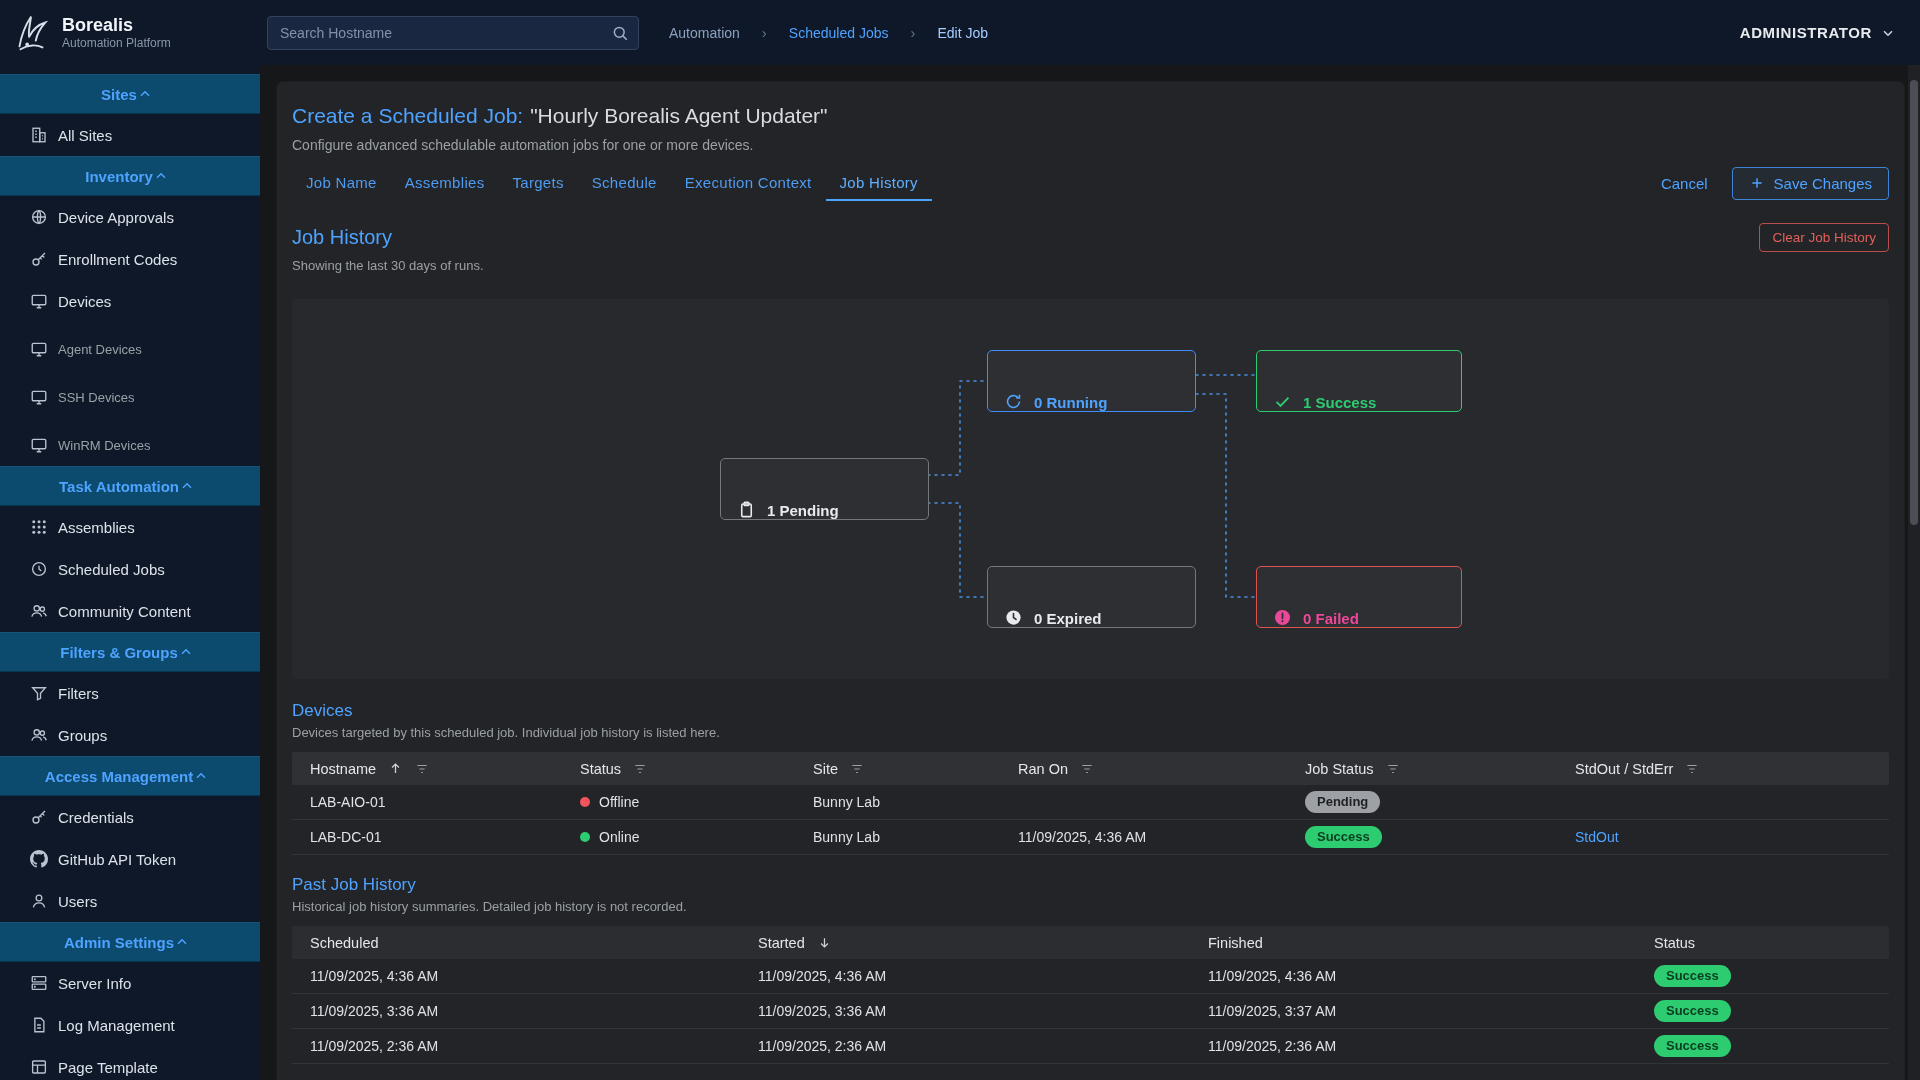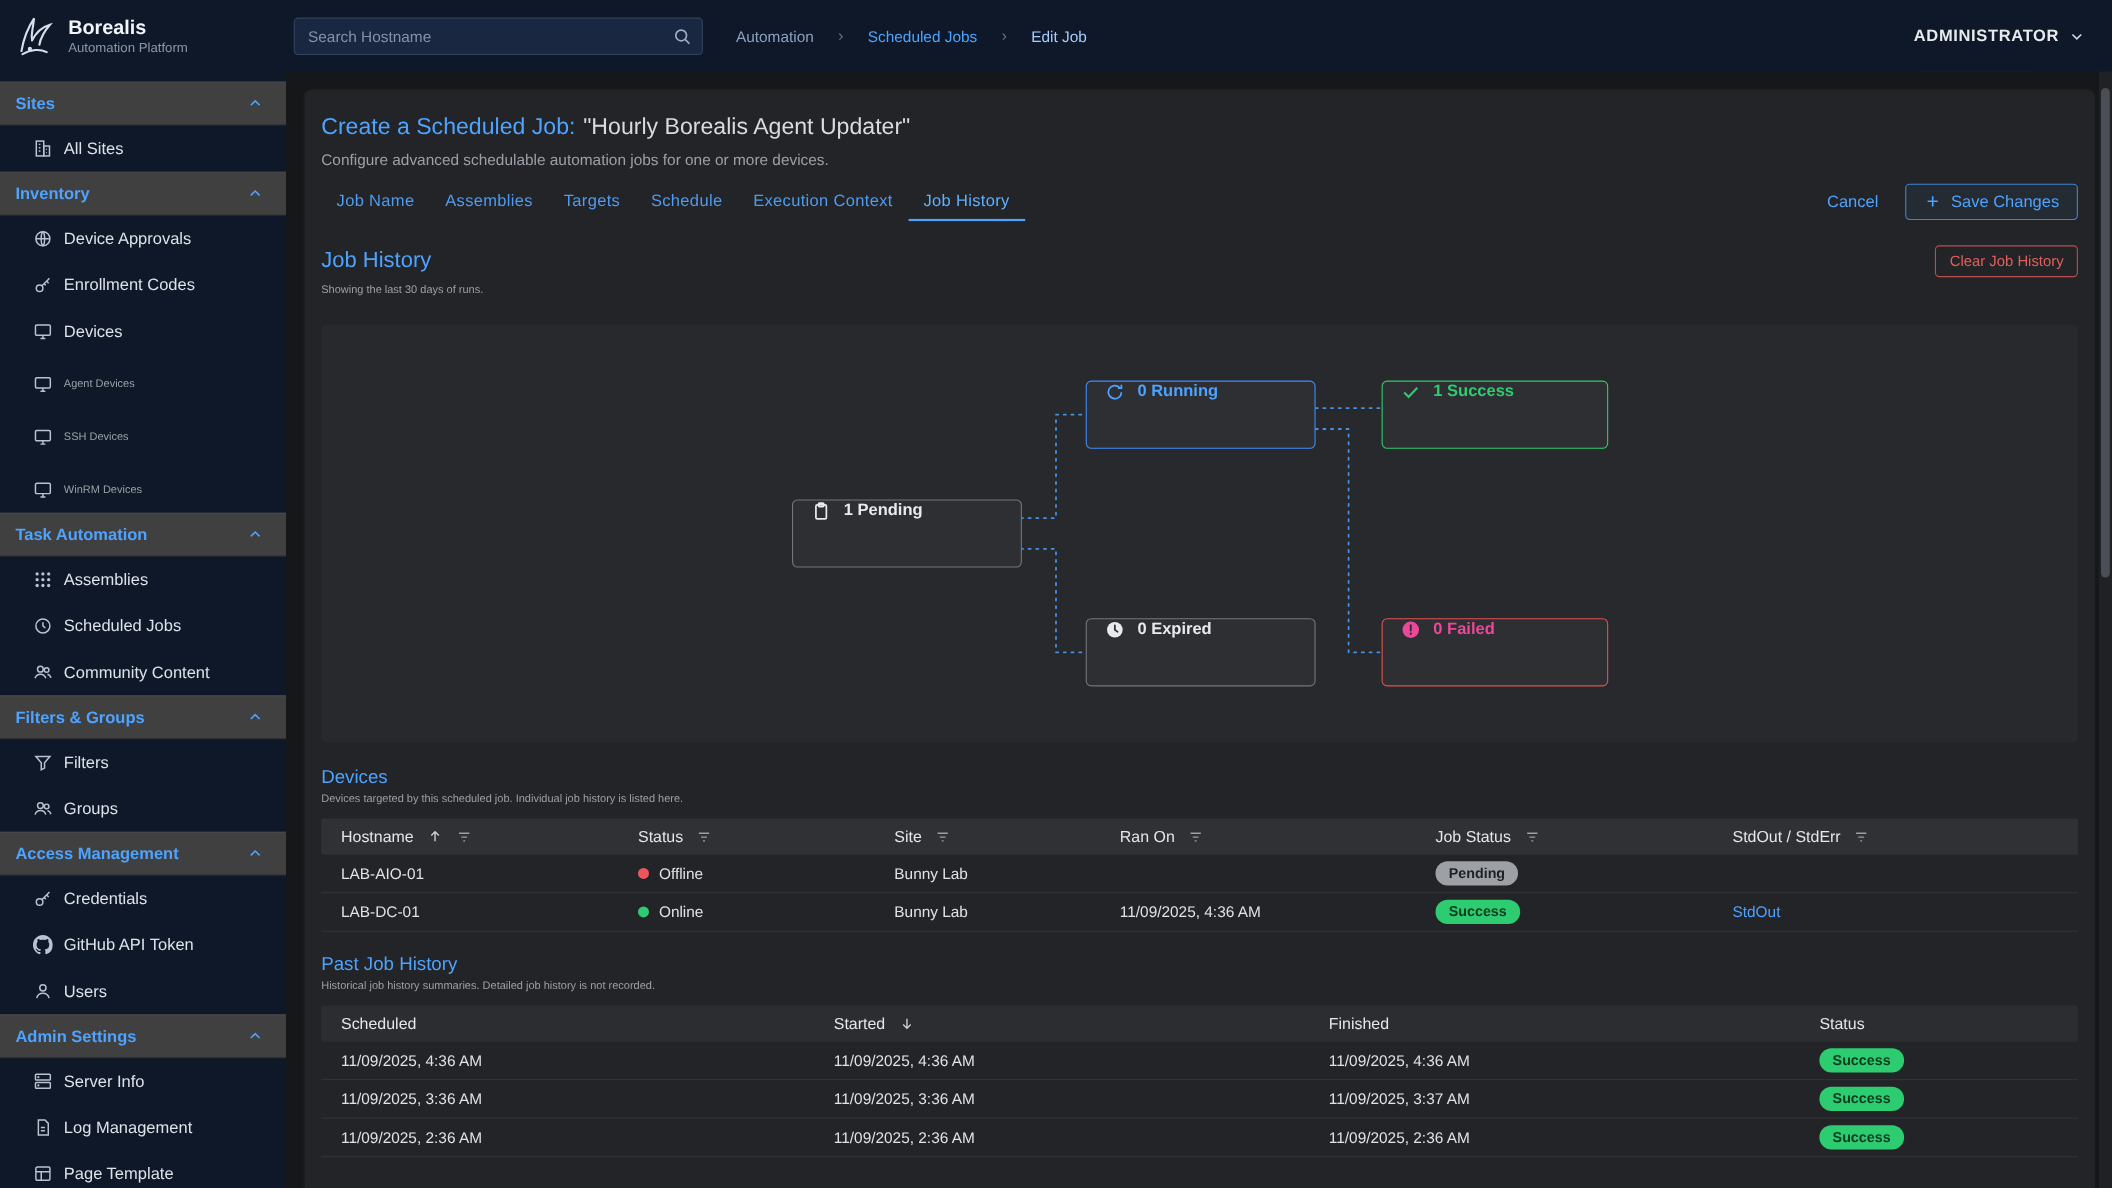--- a/index.html
+++ b/index.html
@@ -22,22 +22,22 @@
   .bc-sep{color:#64748c;font-size:15px}
   .bc-2{color:#4ea3ff;cursor:pointer}
   .bc-3{color:#a7ccff}
   .user-menu{margin-left:auto;margin-right:24px;display:flex;align-items:center;gap:8px;cursor:pointer}
   .user-menu span{color:#e8eaed;font-size:15px;font-weight:bold;letter-spacing:.6px}
   .user-menu svg{color:#cfd6e4}
 
   
   .sidebar{position:fixed;top:65px;left:0;width:260px;height:1015px;background:#0e1828;
     padding-top:9px;overflow:hidden}
-  .nav-section{height:40px;display:flex;align-items:center;justify-content:space-between;
-    padding:0 20px 0 14px;background:#404040;border-top:1px solid rgba(255,255,255,.05);
+  .nav-section{height:40px;display:flex;align-items:center;justify-content:center;
+    padding:0 20px 0 14px;background:#0c4a6e;border-top:1px solid rgba(255,255,255,.05);
     border-bottom:1px solid rgba(0,0,0,.28);cursor:pointer}
   .nav-section-label{color:#4ea3ff;font-size:15px;font-weight:bold}
   .nav-section svg{color:#4ea3ff}
   .nav-item{height:42px;display:flex;align-items:center;gap:10px;padding-left:30px;
     color:#dde2e9;font-size:15px;cursor:pointer;white-space:nowrap}
   .nav-item.sub{}
   .ic{width:18px;height:18px;flex:0 0 auto;color:#b9c2cf}
 
   
   .main{position:fixed;top:65px;left:260px;width:1660px;height:1015px;background:#161719;overflow:hidden}
@@ -56,26 +56,26 @@
   .cancel-link{color:#4ea3ff;font-size:15px;cursor:pointer}
   .save-btn{display:flex;align-items:center;gap:9px;border:1px solid #3d84d6;color:#4ea3ff;
     background:rgba(78,163,255,.06);border-radius:4px;padding:7px 16px;font-size:15px;cursor:pointer}
 
   .sect-row{display:flex;align-items:center;justify-content:space-between;margin-top:22px}
   .h-blue{color:#4ea3ff;font-weight:500}
   .h-20{font-size:20px}
   .h-17{font-size:17px}
   .clear-btn{border:1px solid #b94e4a;color:#e2605b;background:transparent;border-radius:4px;
     padding:6px 12px;font-size:13.5px;cursor:pointer}
-  .sub{color:#9aa0a6;font-size:10px;margin-top:6px}
+  .sub{color:#9aa0a6;font-size:13px;margin-top:6px}
 
   
   .diagram{position:relative;margin-top:26px;height:380px;background:#28292c;border-radius:4px;overflow:hidden}
   .conn path{stroke:#4ea3ff;stroke-width:1.6;fill:none;stroke-dasharray:2 5;stroke-linecap:round;opacity:.85}
-  .node{position:absolute;display:flex;align-items:flex-start;gap:11px;padding-left:16px;height:62px;
+  .node{position:absolute;display:flex;align-items:flex-end;gap:11px;padding-left:16px;height:62px;
     background:#2e2f33;border:1px solid #73777e;border-radius:5px;font-weight:bold;font-size:15px;
     color:#e8eaed;cursor:pointer}
   .node svg{width:19px;height:19px;flex:0 0 auto}
   .node.running{border-color:#3f8cff;color:#4ea3ff}
   .node.success{border-color:#2ecc71;color:#2ecc71}
   .node.failed{border-color:#e05252;color:#ec4899}
 
   
   .tbl{margin-top:12px}
   .grid-dev{display:grid;grid-template-columns:270px 233px 205px 287px 270px 1fr}

